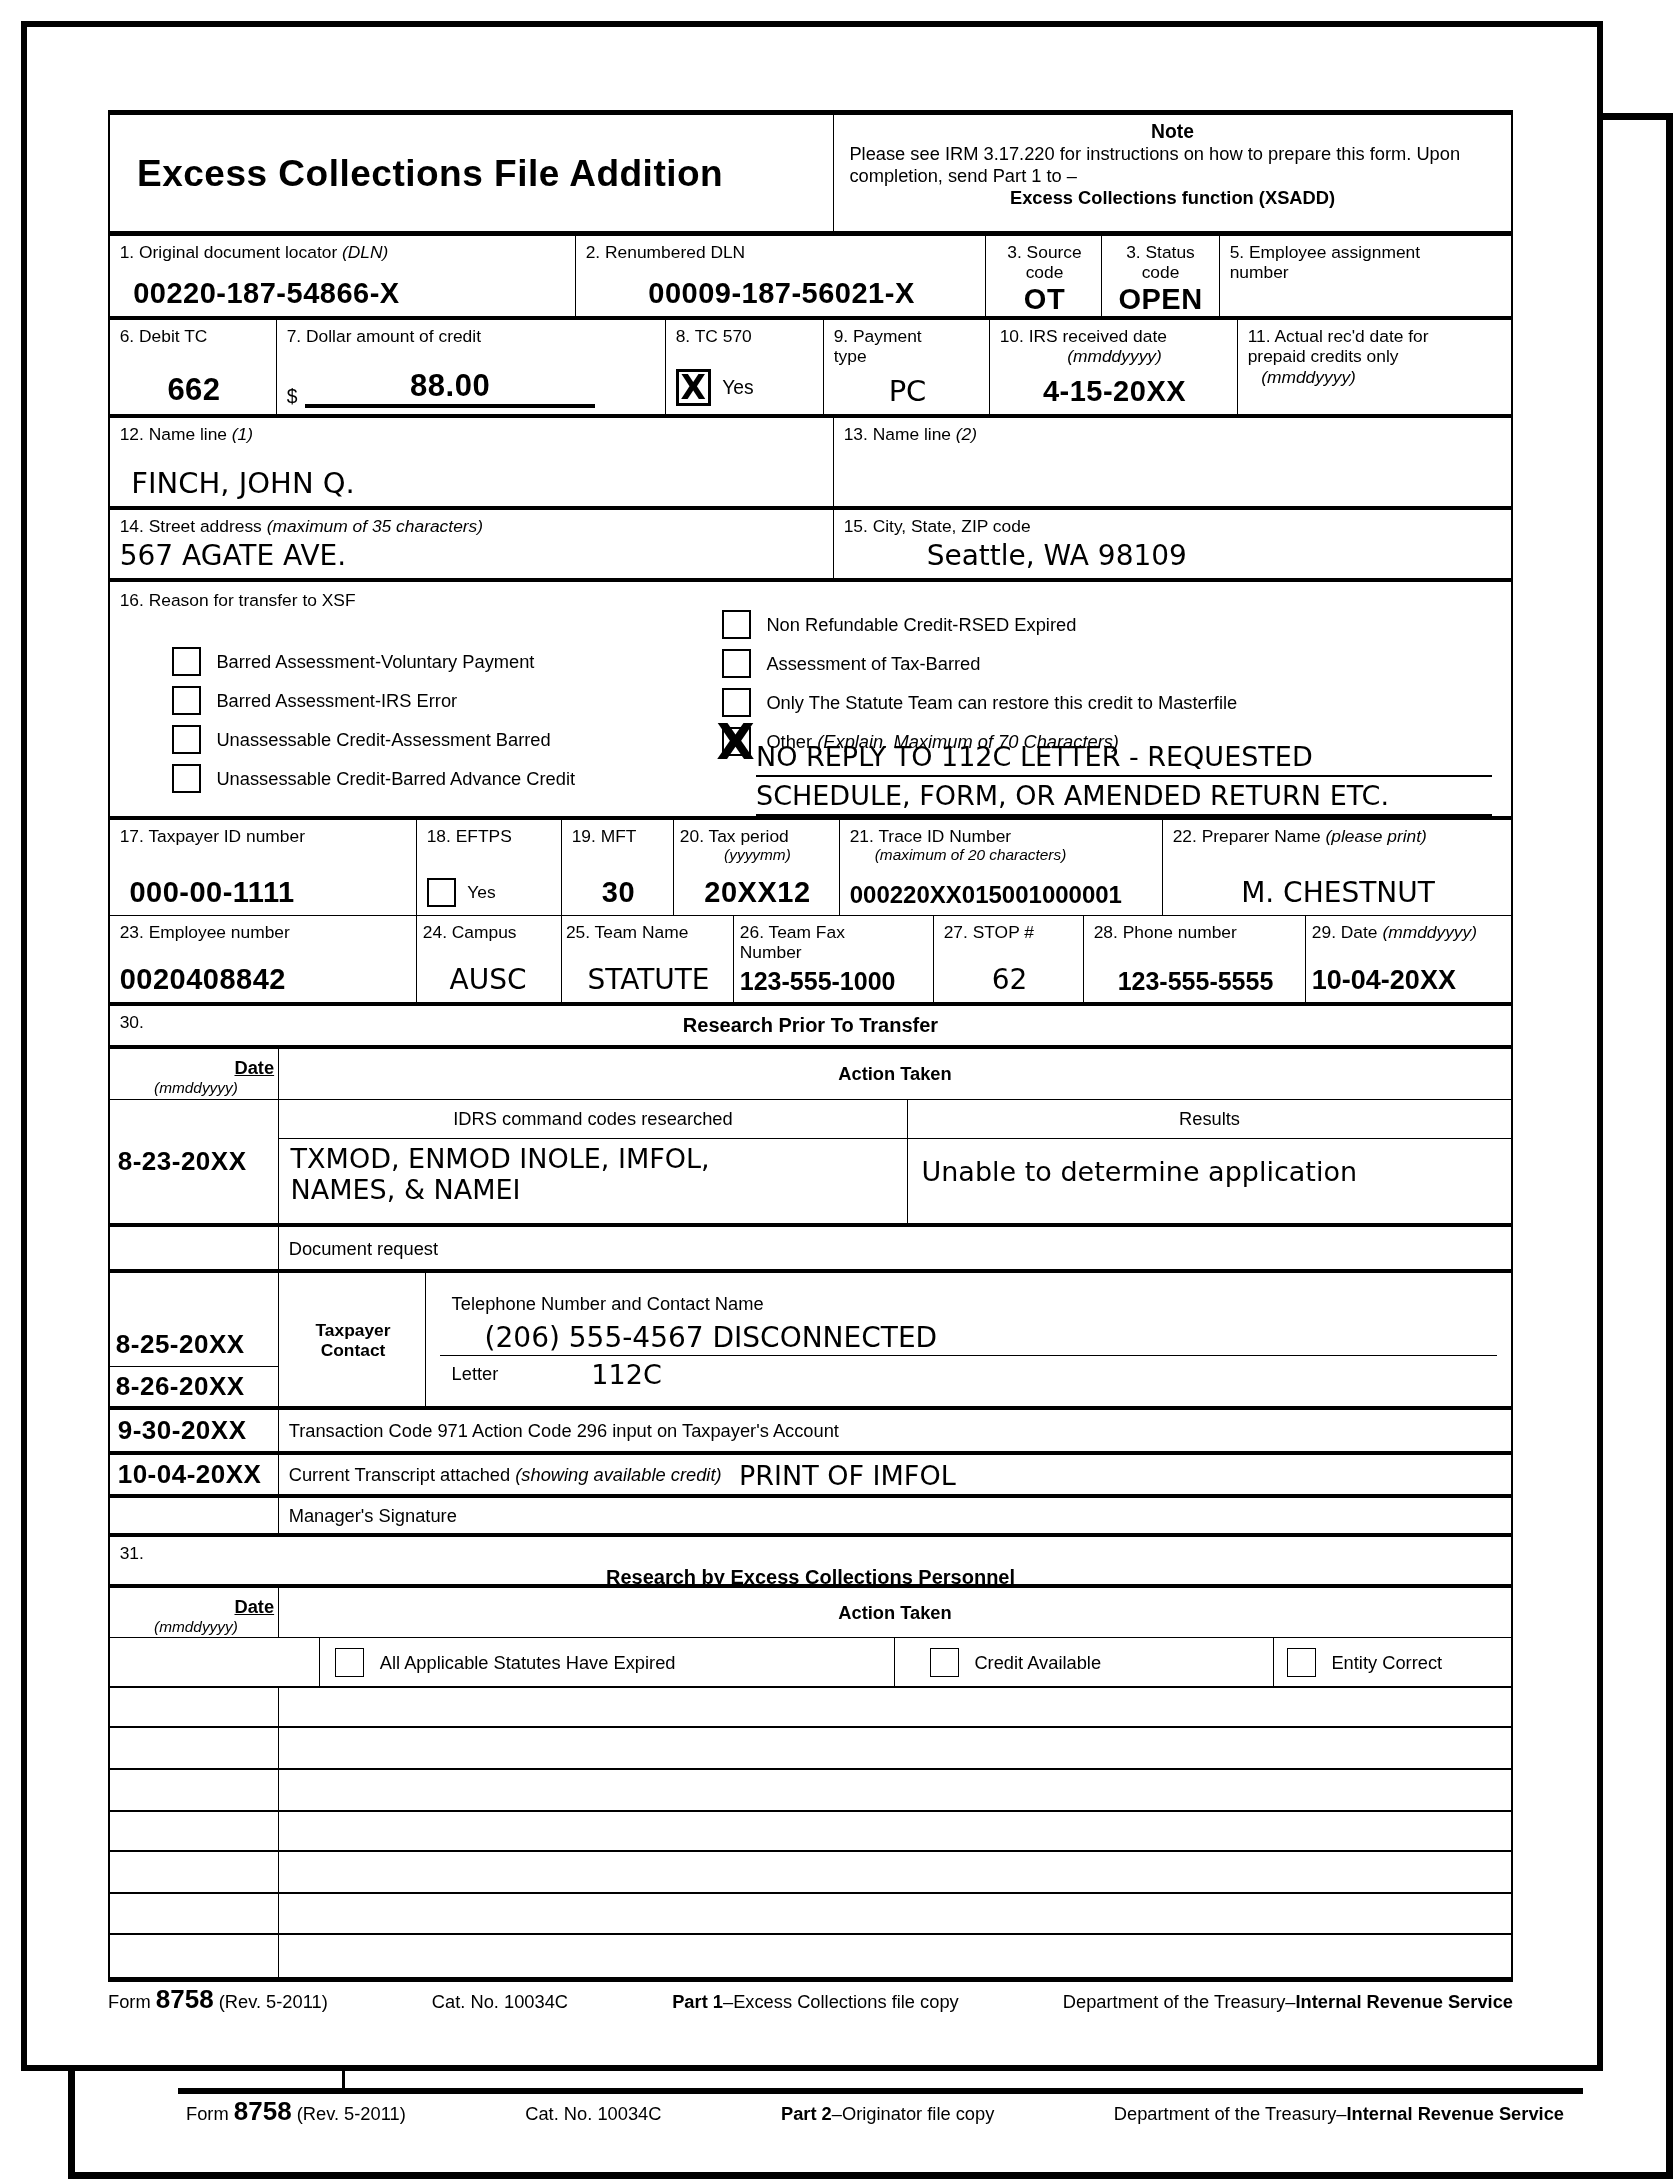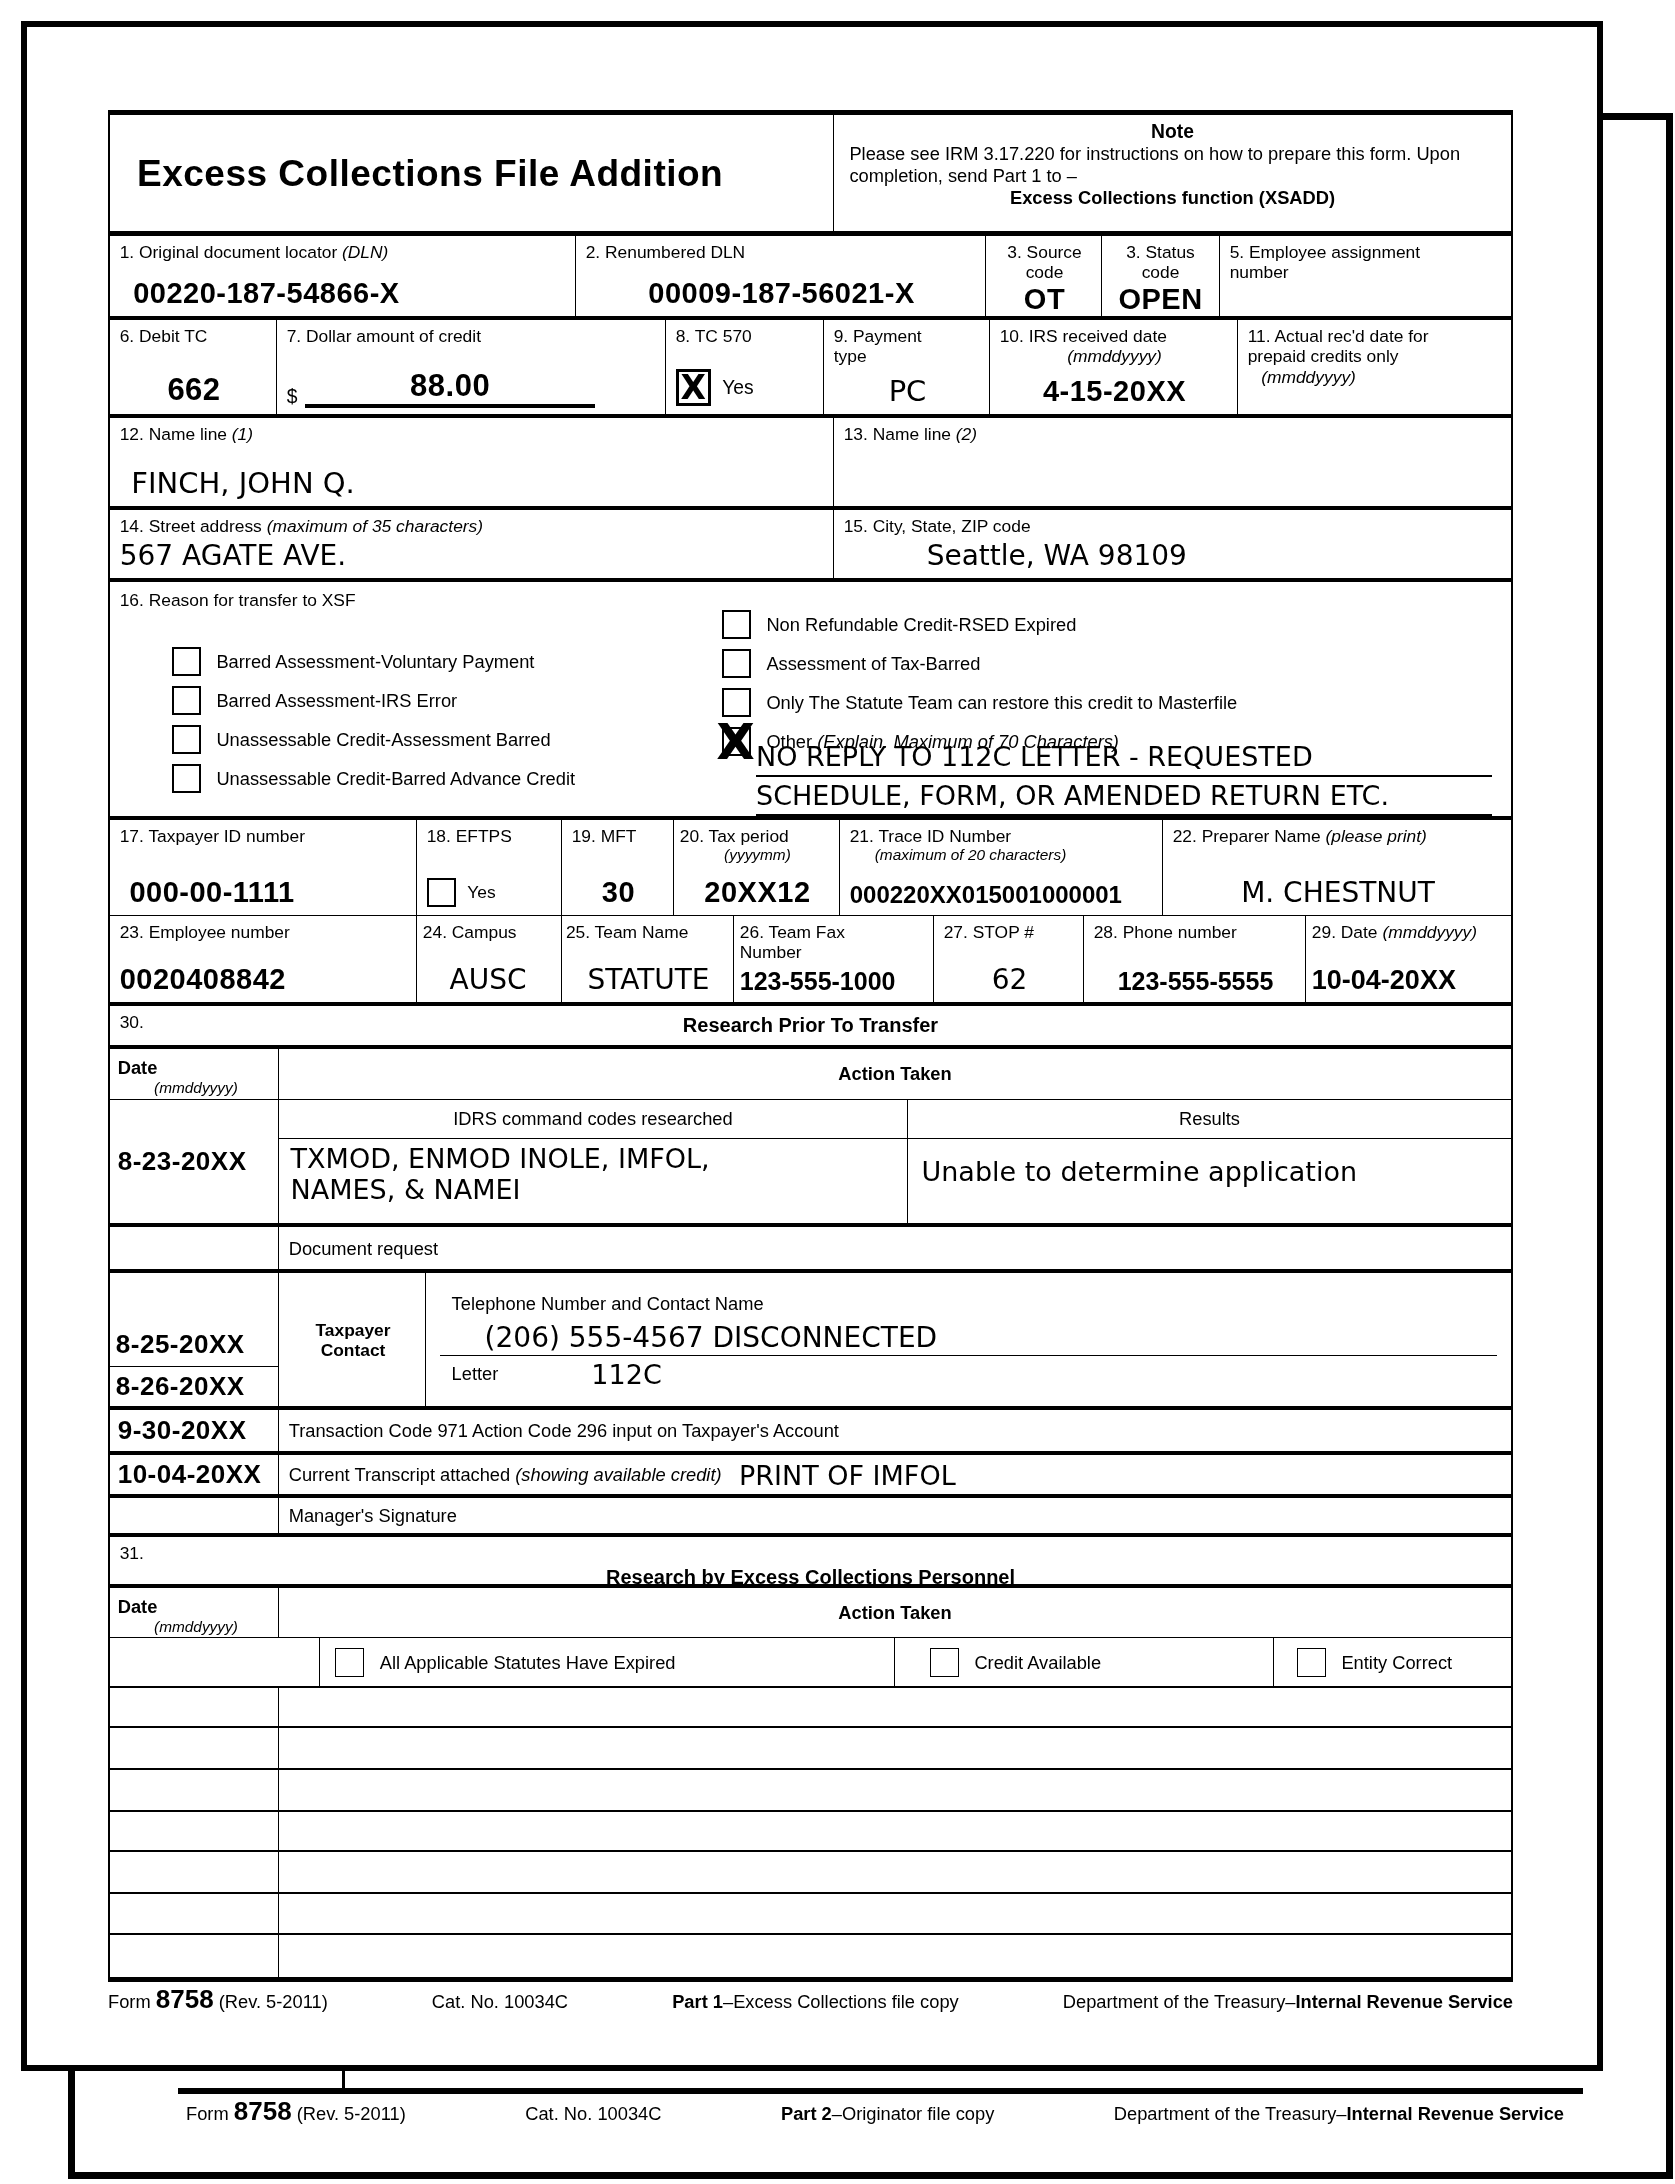--- a/index.html
+++ b/index.html
@@ -52,21 +52,21 @@
   .xline { font-family:"DejaVu Sans",sans-serif; font-size:27px; border-bottom:2.9px solid #000;
            height:39px; line-height:37px; white-space:nowrap; }
 
   
   .dollar-line { display:inline-block; width:290px; border-bottom:4.8px solid #000; text-align:center; }
 
   
   .sec-head { display:block; text-align:center; font-weight:bold; font-size:20px; padding-top:7.7px; }
   .sec-num { position:absolute; left:9.7px; top:5.8px; font-size:17.4px; font-weight:normal; }
   .datecol { width:168px; flex:none; padding:3.9px 3.9px 3.9px 7.7px; }
-  .date-hd { text-align:left; font-weight:bold; font-size:18.3px; margin-top:3.9px; }
+  .date-hd { text-align:right; font-weight:bold; font-size:18.3px; margin-top:3.9px;text-decoration:underline; }
   .date-note { text-align:center; font-style:italic; font-size:15.4px; }
   .action-hd { flex:1; display:flex; align-items:center; justify-content:center;
                font-weight:bold; font-size:18.3px; border-left:1.9px solid #000; }
   .vdate { font-family:"Liberation Sans",sans-serif; font-weight:bold; font-size:26px; letter-spacing:0.5px; }
   .plain { font-size:18.3px; }
 
   .footer { position:absolute; display:flex; justify-content:space-between;
             align-items:baseline; font-size:18.3px; white-space:nowrap; }
   .fnum { font-size:26px; font-weight:bold; }
   .p1-footer { left:81px; top:1957px; width:1405px; }
@@ -408,21 +408,21 @@
       <div class="r bb3" style="height:50px;gap:41px;">
         <div class="c datecol"></div>
         <div class="c" style="width:534px; flex-direction:row; align-items:center; gap:15.4px; padding-left:15.4px;">
           <span class="cb" style="border-width:1.9px;"></span>
           <span class="plain">All Applicable Statutes Have Expired</span>
         </div>
         <div class="c" style="width:338px; flex-direction:row; align-items:center; gap:15.4px; padding-left:35px;">
           <span class="cb" style="border-width:1.9px;"></span>
           <span class="plain">Credit Available</span>
         </div>
-        <div class="c" style="flex:1; flex-direction:row; align-items:center; gap:15.4px; padding-left:23px;">
+        <div class="c" style="flex:1; flex-direction:row; align-items:center; gap:15.4px; padding-left:13px;">
           <span class="cb" style="border-width:1.9px;"></span>
           <span class="plain">Entity Correct</span>
         </div>
       </div>
 
       <div class="r bb3" style="height:40px;">
           <div class="c datecol"></div>
           <div class="c" style="flex:1;"></div>
         </div>
       <div class="r bb3" style="height:42px;">

